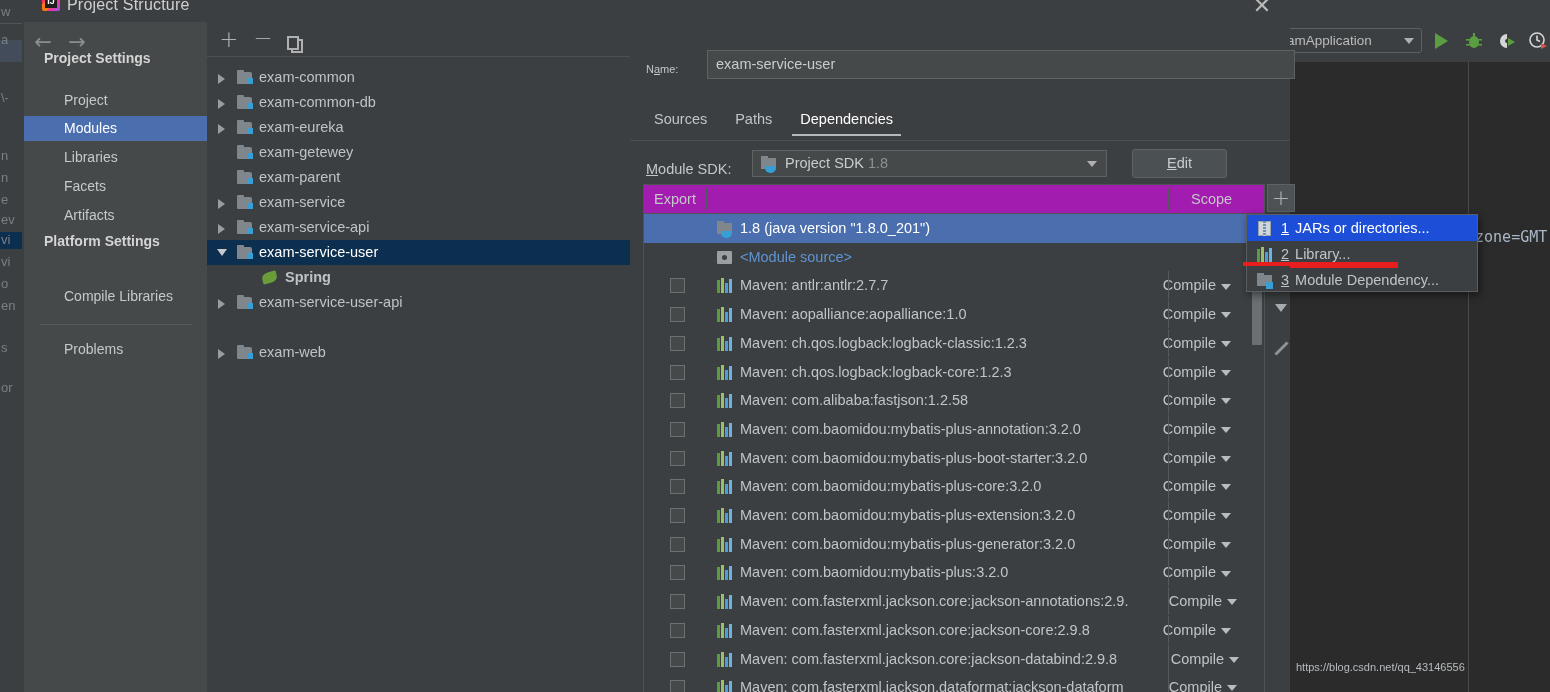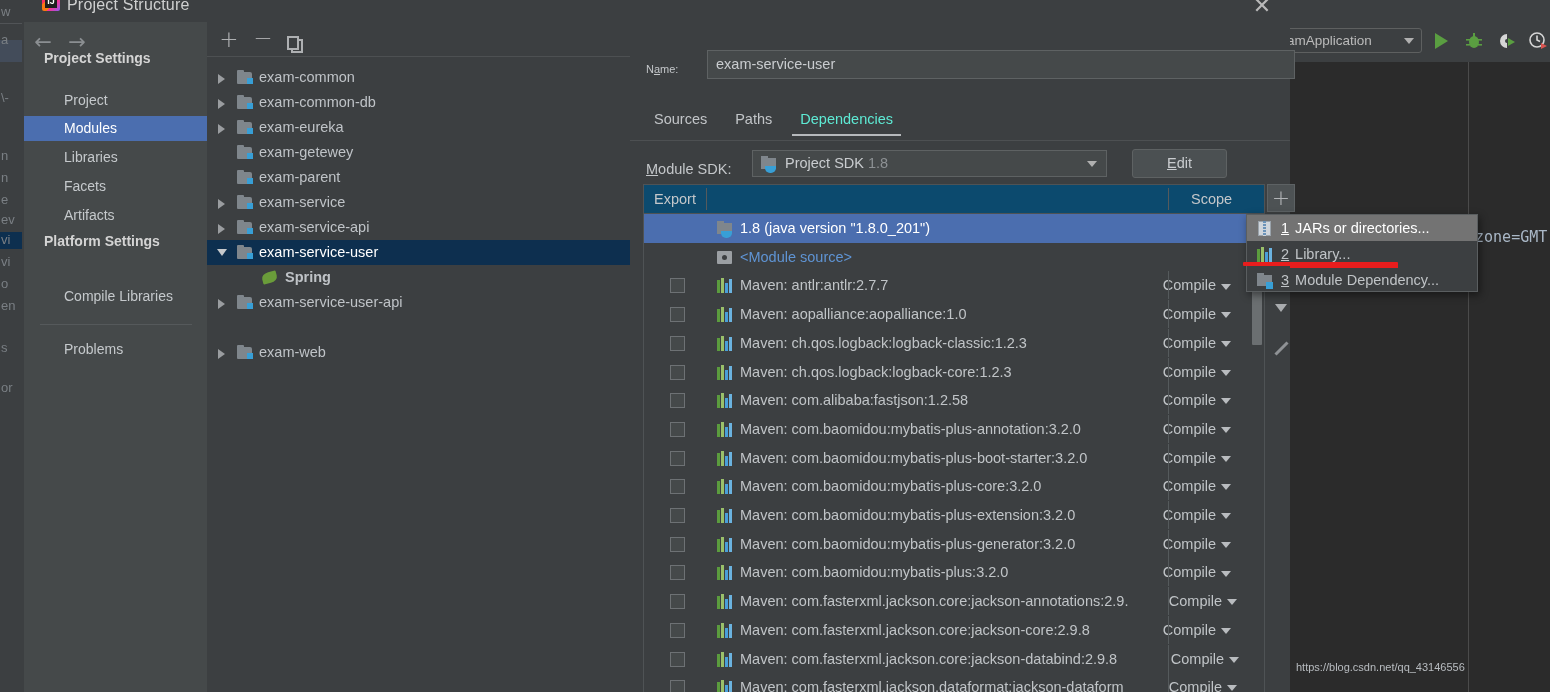--- a/index.html
+++ b/index.html
@@ -198,21 +198,21 @@
     position: absolute; left: 77px; top: 28px; width: 588px; height: 29px;
     background: #45494a; border: 1px solid #5e6263; color: #c9cccf;
     font-size: 14.5px; padding-left: 8px; line-height: 27px;
     font-family: "Liberation Sans", sans-serif;
   }
   .tabs { position: absolute; left: 10px; top: 78px; height: 40px; }
   .tab {
     position: relative; float: left; height: 40px; line-height: 38px;
     padding: 0 14px; font-size: 14.5px; color: #c2c5c8; cursor: pointer;
   }
-  .tab.active { color: #5eead4; }
+  .tab.active { color: #ffffff; }
   .tab.active::after {
     content: ""; position: absolute; left: 6px; right: 6px; bottom: 4px;
     height: 2px; background: #b6b9bc;
   }
   .tabs-underline {
     position: absolute; left: 0; top: 118px; width: 660px; height: 1px;
     background: #4d5052;
   }
 
   .sdk-label { position: absolute; left: 16px; top: 139px; font-size: 14.5px; color: #c4c7ca; }
@@ -241,21 +241,21 @@
     color: #c9cccf; font-size: 14.5px; text-align: center; line-height: 27px;
     cursor: pointer; font-family: "Liberation Sans", sans-serif;
   }
   .edit-btn u { text-decoration: underline; }
 
   
   .dep-table {
     position: absolute; left: 13px; top: 162px; width: 622px; height: 530px;
     border: 1px solid #4f5355; background: #3c3f41;
   }
-  .dep-header { position: absolute; left: 0; top: 0; width: 620px; height: 29px; background: #0c4a6e; }
+  .dep-header { position: absolute; left: 0; top: 0; width: 620px; height: 29px; background: #a21caf; }
   .dep-header .hcell {
     position: absolute; top: 0; height: 28px; line-height: 28px; font-size: 14.5px;
     color: #c4c7ca;
   }
   .dep-header .vline { position: absolute; top: 3px; width: 1px; height: 22px; background: #555a5c; }
   .dep-header .hline { position: absolute; left: 0; top: 28px; width: 620px; height: 1px; background: #4f5355; }
 
   .dep-row {
     position: absolute; left: 0; width: 605px; height: 28.7px;
     font-size: 14.5px; line-height: 28.7px; white-space: nowrap;
@@ -327,21 +327,21 @@
   .popup {
     position: absolute; left: 1246px; top: 214px; width: 232px; height: 78px;
     background: #3c3f41; border: 1px solid #5a5e60;
     box-shadow: 2px 3px 8px rgba(0,0,0,.45);
     z-index: 40;
   }
   .popup-item {
     position: relative; height: 26px; line-height: 26px; font-size: 14.5px;
     color: #c0c4c7; padding-left: 34px; white-space: nowrap; cursor: pointer;
   }
-  .popup-item.selected { background: #737373; color: #ffffff; }
+  .popup-item.selected { background: #1d4ed8; color: #ffffff; }
   .popup-item .num { text-decoration: underline; margin-right: 6px; }
   .pop-ic { position: absolute; left: 10px; top: 6px; width: 16px; height: 15px; }
   .ic-jar .j-body {
     position: absolute; left: 1px; top: 0; width: 13px; height: 15px;
     background: #cfd5db; border: 1px solid #9aa3ab;
   }
   .ic-jar .j-zip {
     position: absolute; left: 6px; top: 0; width: 3px; height: 15px;
     background: repeating-linear-gradient(to bottom,#6b93b8 0 2px,#cfd5db 2px 3px);
   }

